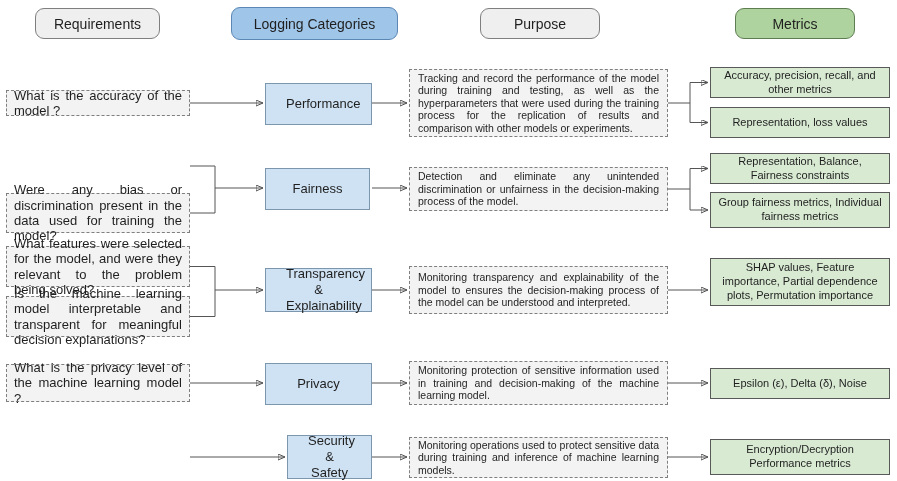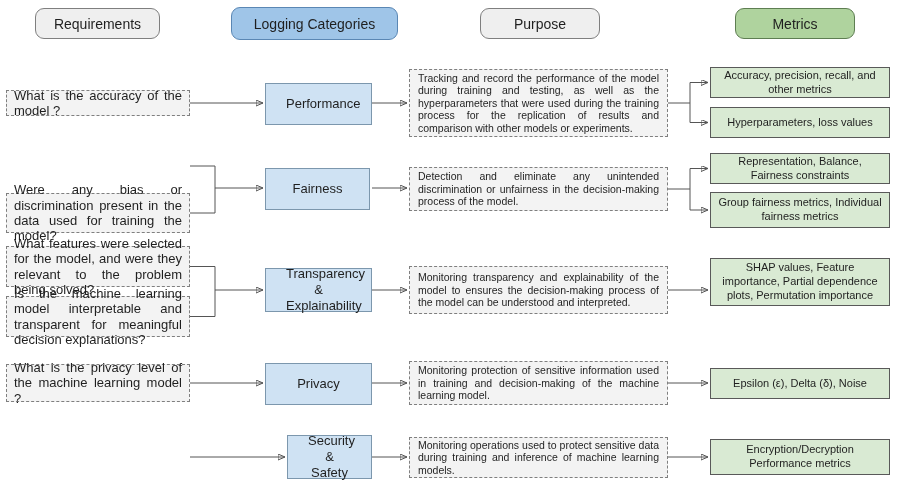--- a/index.html
+++ b/index.html
@@ -104,21 +104,21 @@
   <div class="box cat" style="left:265px;top:83px;width:107px;height:40px">
     <span class="txt">Performance</span>
   </div>
   <div class="box pur" style="left:409px;top:69px;width:259px;height:68px">
     <span class="txt">Tracking and record the performance of the model during training and testing, as well as the hyperparameters that were used during the training process for the replication of results and comparison with other models or experiments.</span>
   </div>
   <div class="box met" style="left:710px;top:67px;width:180px;height:31px">
     <span class="txt">Accuracy, precision, recall, and other metrics</span>
   </div>
   <div class="box met" style="left:710px;top:107px;width:180px;height:31px">
-    <span class="txt">Hyperparameters, loss values</span>
+    <span class="txt">Representation, loss values</span>
   </div>
 
   <div class="box req" style="left:6px;top:193px;width:184px;height:40px">
     <span class="txt">Were any bias or discrimination present in the data used for training the model?</span>
   </div>
   <div class="box cat" style="left:265px;top:168px;width:105px;height:40px">
     <span class="txt">Fairness</span>
   </div>
   <div class="box pur" style="left:409px;top:167px;width:259px;height:44px">
     <span class="txt">Detection and eliminate any unintended discrimination or unfairness in the decision-making process of the model.</span>

